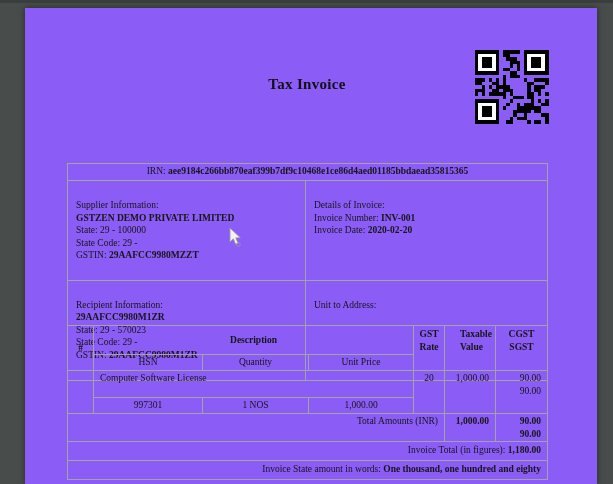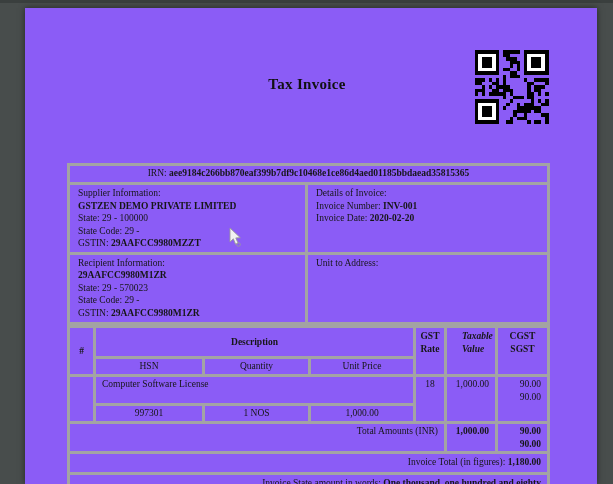--- a/index.html
+++ b/index.html
@@ -15,29 +15,29 @@
     background:#8b5cf6;box-shadow:0 0 6px rgba(0,0,0,.5);
   }
   .title{
     position:absolute;top:68px;left:42px;width:480px;text-align:center;
     font-size:15px;font-weight:bold;letter-spacing:.3px;color:#111;
   }
   .qr{position:absolute;left:448px;top:42px;width:77px;height:74px;}
   .qr svg{width:100%;height:100%;shape-rendering:crispEdges;}
 
   table{border-collapse:collapse;table-layout:fixed;}
-  td{border:3px solid #a3a3a3;font-size:9.5px;line-height:12.5px;
+  td{border:1px solid #a3a3a3;font-size:9.5px;line-height:12.5px;
      padding:1px 6px;overflow:hidden;vertical-align:top;}
   .b{font-weight:bold;}
   .c{text-align:center;}
   .r{text-align:right;}
   .mid{vertical-align:middle;}
 
   .info-table{position:absolute;left:42px;top:155px;width:480px;}
-  .info-table td{padding:2px 8px;}
+  .info-table td{padding:18px 8px;}
   .irn-row td{height:14px;text-align:center;padding:1px 4px;}
   .block-row-1 td{height:61px;}
   .block-row-2 td{height:63px;}
   .info-line{display:block;}
 
   .items-table{position:absolute;left:42px;top:317px;width:480px;}
   .items-table td{padding:1px 6px;}
   .row-h1 td{height:26px;}
   .row-h2 td{height:13px;}
   .row-item td{height:24px;}
@@ -239,32 +239,32 @@
       <col style="width:105px">
         <col style="width:31px">
         <col style="width:51px">
         <col style="width:52px">
     </colgroup>
     <tbody>
         <tr class="row-h1">
       <td rowspan="2" class="c b mid">#</td>
       <td colspan="3" class="c b mid">Description</td>
       <td rowspan="2" class="c b" style="padding:2px 2px;">GST Rate</td>
-      <td rowspan="2" class="c b" style="padding:2px 15px;font-style:italic;">Taxable Value</td>
+      <td rowspan="2" class="c b" style="padding:2px 15px;">Taxable Value</td>
       <td rowspan="2" class="c b" style="padding:2px 2px;">CGST SGST</td>
     </tr>
     <tr class="row-h2">
       <td class="c mid">HSN</td>
       <td class="c mid">Quantity</td>
       <td class="c mid">Unit Price</td>
     </tr>
     <tr class="row-item">
       <td rowspan="2"></td>
       <td colspan="3">Computer Software License</td>
-      <td rowspan="2" class="c">18</td>
+      <td rowspan="2" class="c">20</td>
       <td rowspan="2" class="r">1,000.00</td>
       <td rowspan="2" class="r"><span>90.00</span><br><span>90.00</span></td>
     </tr>
     <tr class="row-sub">
       <td class="c">997301</td>
       <td class="c">1 NOS</td>
       <td class="c">1,000.00</td>
     </tr>
     <tr class="row-total">
       <td colspan="5" class="r">Total Amounts (INR)</td>

